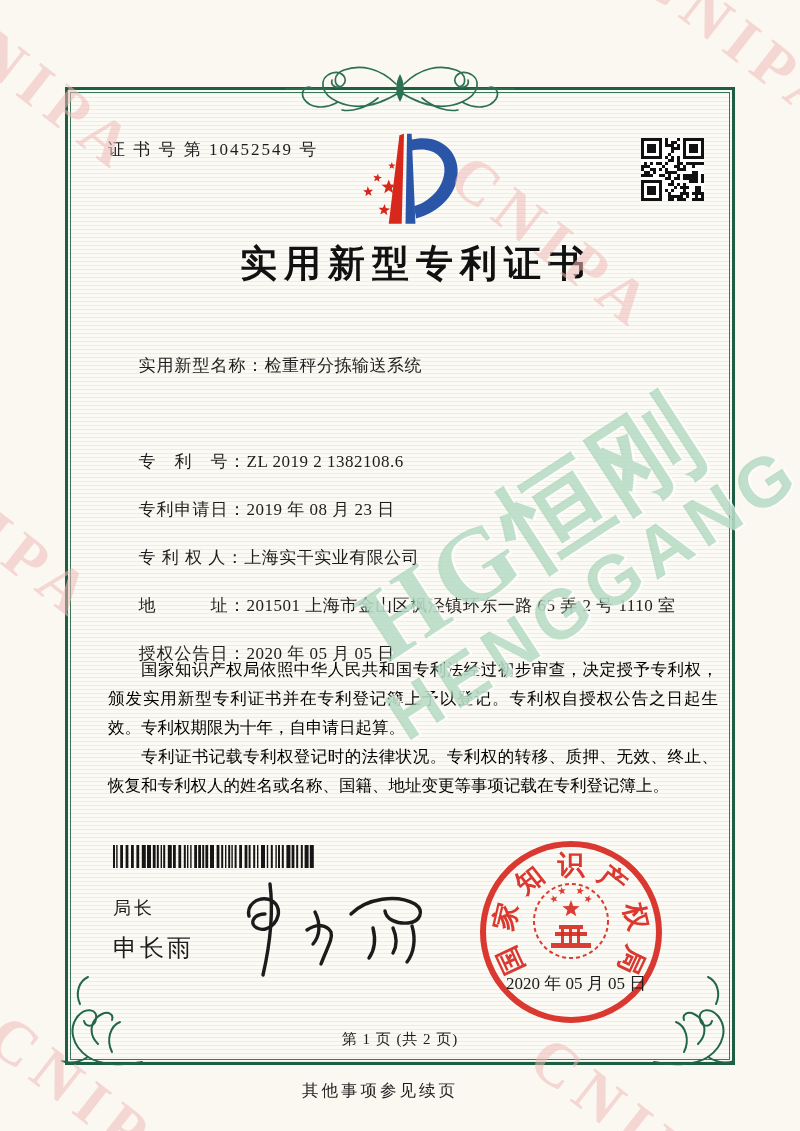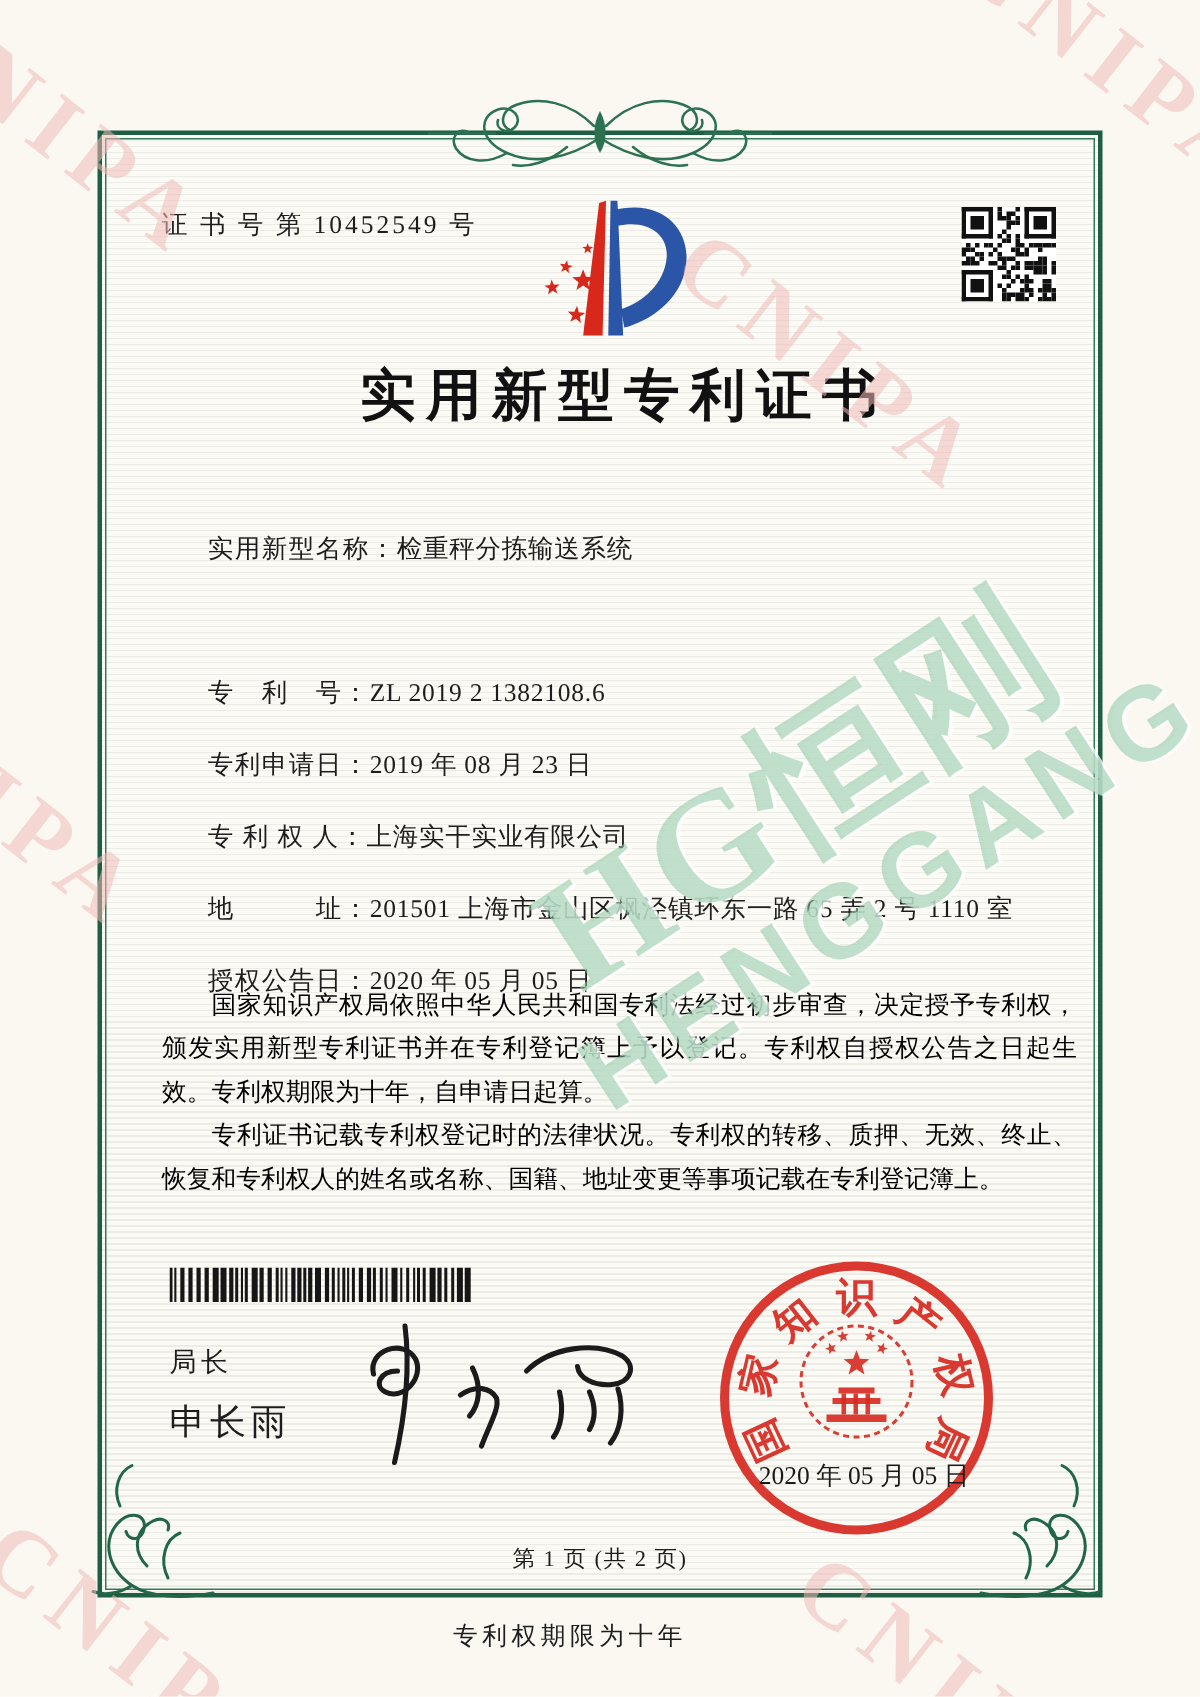--- a/index.html
+++ b/index.html
@@ -426,15 +426,15 @@
           <span class="seal-char" style="transform: translate(-50%, -50%) rotate(-38.3333deg) translateY(-67px);">知</span>
           <span class="seal-char" style="transform: translate(-50%, -50%) rotate(0deg) translateY(-67px);">识</span>
           <span class="seal-char" style="transform: translate(-50%, -50%) rotate(38.3333deg) translateY(-67px);">产</span>
           <span class="seal-char" style="transform: translate(-50%, -50%) rotate(76.6667deg) translateY(-67px);">权</span>
           <span class="seal-char" style="transform: translate(-50%, -50%) rotate(115deg) translateY(-67px);">局</span>
         </div>
     </div>
     <div class="seal-date">2020 年 05 月 05 日</div>
 
     <div class="page-num">第 1 页 (共 2 页)</div>
-    <div class="bottom-note">专利权期限为十年</div>
+    <div class="bottom-note">其他事项参见续页</div>
   </div>
 </div>
 
 </body></html>

